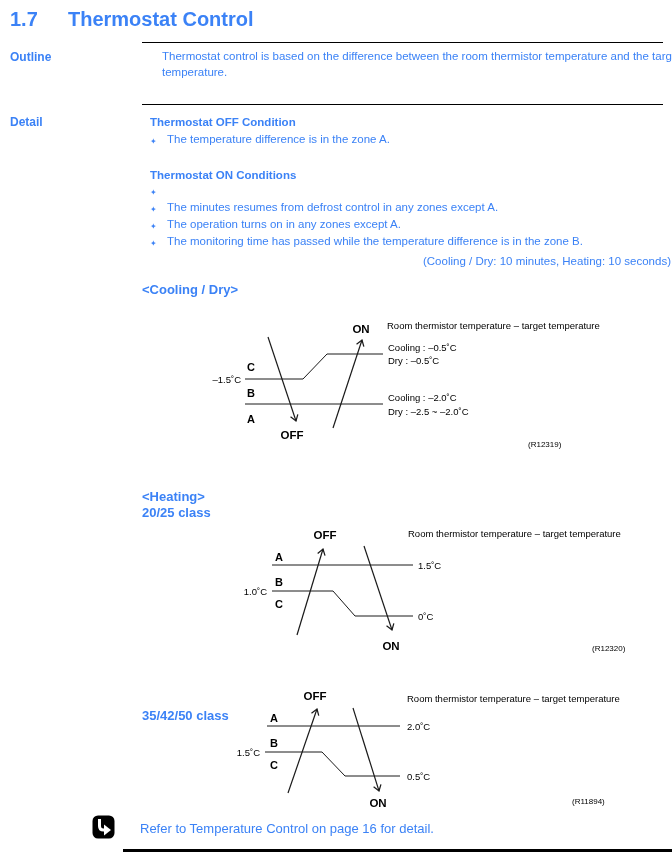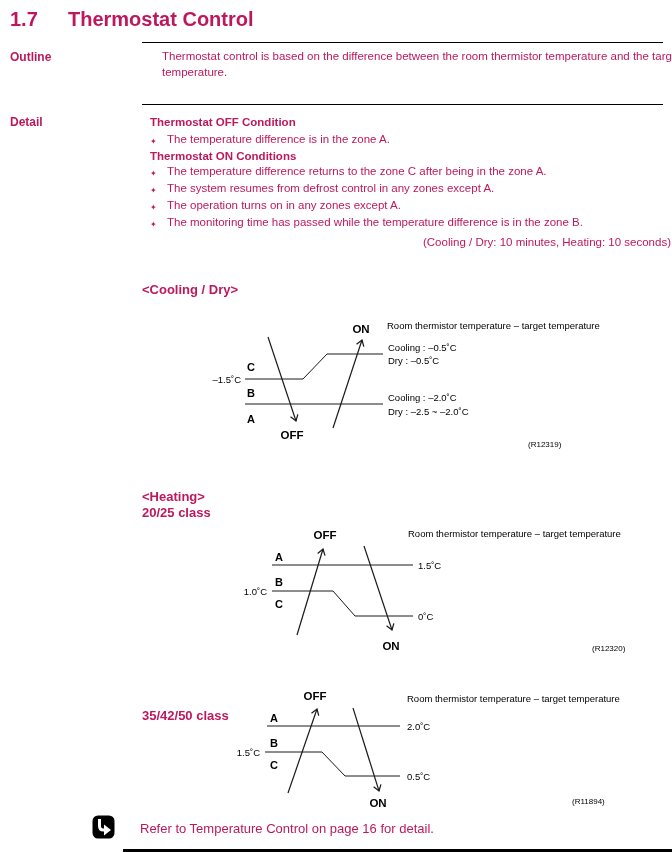--- a/index.html
+++ b/index.html
@@ -1,19 +1,19 @@
 <!DOCTYPE html>
 <html><head>
 <meta charset="utf-8">
 <style>
   * { margin:0; padding:0; box-sizing:border-box; }
   html,body { background:#ffffff; }
   .page {
     position:relative; width:672px; height:852px; background:#ffffff;
-    font-family:"Liberation Sans", sans-serif; color:#be185d; overflow:hidden;
+    font-family:"Liberation Sans", sans-serif; color:#3b82f6; overflow:hidden;
   }
   .abs { position:absolute; }
   .rule { position:absolute; height:1px; background:#000; }
   .title-row { position:absolute; left:10px; top:7px; display:flex; font-size:20px; font-weight:bold; line-height:24px; }
   .title-num { width:58px; }
   .side-label { position:absolute; left:10px; font-weight:bold; font-size:12px; }
   .body-text { font-size:11.5px; line-height:16px; }
   .subhead { font-weight:bold; font-size:11.5px; line-height:15px; }
   .bullets { font-size:11.5px; }
   .bullet-row { display:flex; line-height:15px; }
@@ -52,29 +52,28 @@
 
   <div class="abs" style="left:150px; top:115px; width:521px;">
     <div class="subhead">Thermostat OFF Condition</div>
     <div class="bullets">
       <div class="bullet-row" style="margin-top:2px;">
         <span class="bullet-mark">✦</span>
         <span>The temperature difference is in the zone A.</span>
       </div>
     </div>
 
-    <div class="subhead" style="">Thermostat ON Conditions</div>
+    <div class="subhead" style="margin-top:19px;">Thermostat ON Conditions</div>
     <div class="bullets">
       <div class="bullet-row">
         <span class="bullet-mark">✦</span>
-        <span>The temperature difference returns to the zone C after being in the zone A.</span>
       </div>
       <div class="bullet-row">
         <span class="bullet-mark">✦</span>
-        <span>The system resumes from defrost control in any zones except A.</span>
+        <span>The minutes resumes from defrost control in any zones except A.</span>
       </div>
       <div class="bullet-row">
         <span class="bullet-mark">✦</span>
         <span>The operation turns on in any zones except A.</span>
       </div>
       <div class="bullet-row">
         <span class="bullet-mark">✦</span>
         <span>The monitoring time has passed while the temperature difference is in the zone B.</span>
       </div>
       <div class="note-line" style="margin-top:3px;">(Cooling / Dry: 10 minutes, Heating: 10 seconds)</div>

